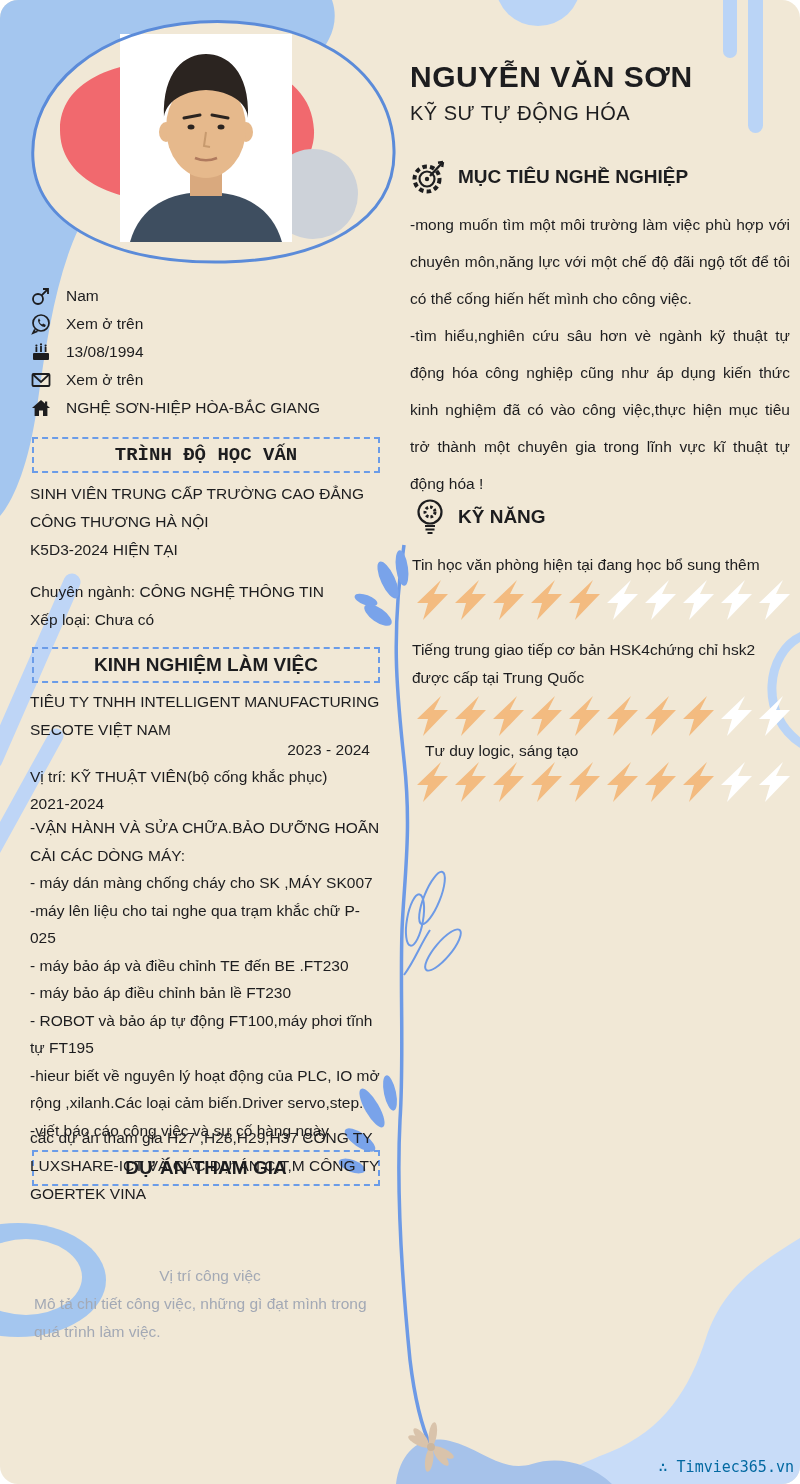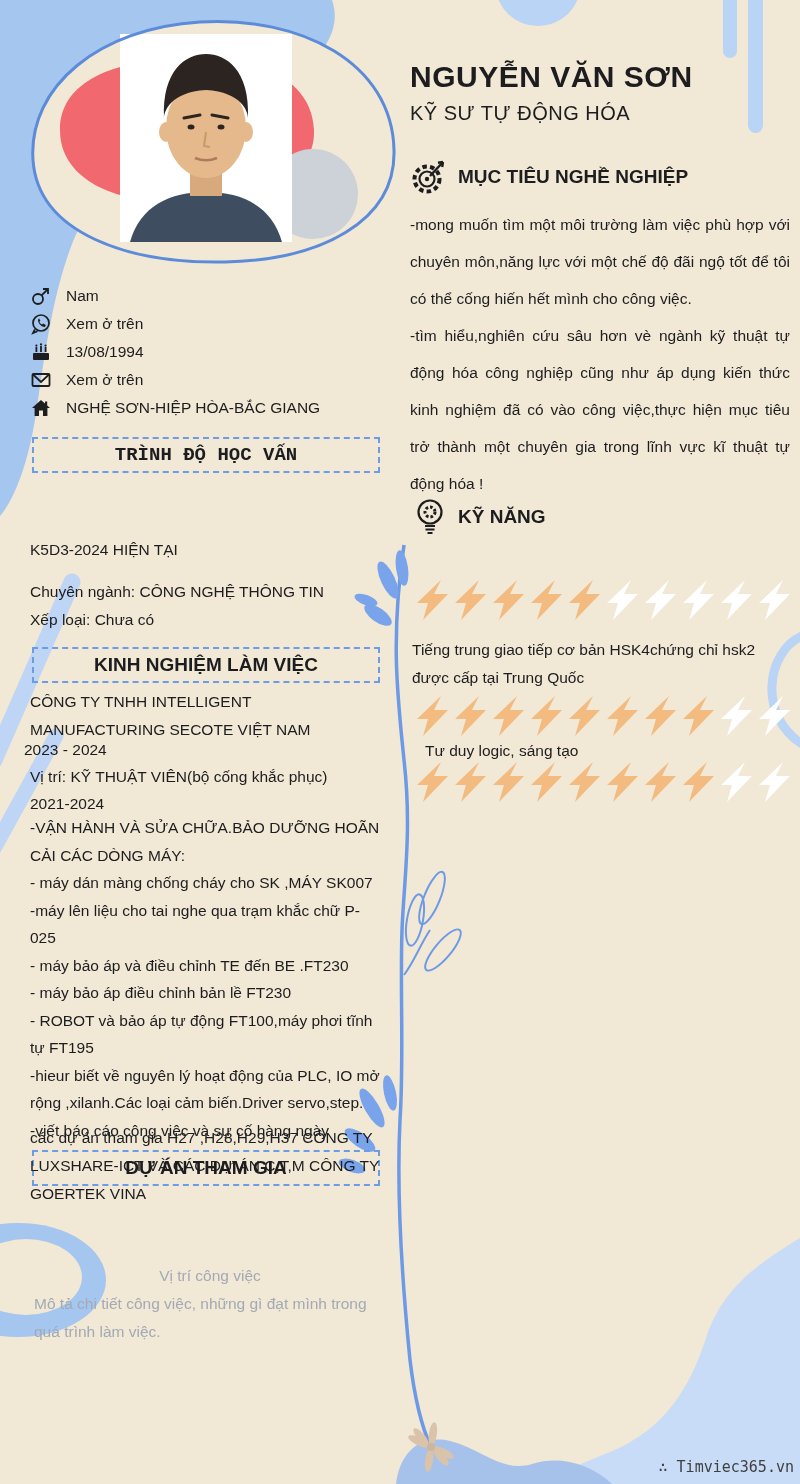--- a/index.html
+++ b/index.html
@@ -1,20 +1,21 @@
 <!DOCTYPE html>
 <html><head>
 <meta charset="utf-8">
 <style>
   html,body{margin:0;padding:0;background:#ffffff;}
   .page{
     position:relative;width:800px;height:1484px;overflow:hidden;
     background:#f1e8d6;
     font-family:"Liberation Sans","DejaVu Sans",sans-serif;
     color:#1d1d1f;
+    border-radius:18px;
   }
   .abs{position:absolute;}
   svg{display:block;}
 
   
   .name{left:410px;top:60px;font-size:30px;font-weight:bold;letter-spacing:.5px;}
   .job-title{left:410px;top:102px;font-size:20px;letter-spacing:.5px;}
 
   .sec-icon{width:38px;height:38px;}
   .obj-icon{left:410px;top:158px;}
@@ -51,32 +52,32 @@
   .exp-box{left:32px;top:647px;}
   .proj-box{left:32px;top:1136px;margin-top:14px;}
 
   .t15{font-size:15.5px;line-height:28px;}
   .edu-school{left:30px;top:480px;width:352px;}
   .edu-period{left:30px;top:536px;width:352px;}
   .edu-major{left:30px;top:578px;width:352px;}
   .edu-grade{left:30px;top:606px;width:352px;}
 
   .exp-company{left:30px;top:688px;width:352px;}
-  .exp-period{left:24px;top:736px;width:340px;text-align:left;}
+  .exp-period{left:30px;top:736px;width:340px;text-align:right;}
   .exp-position{left:30px;top:763px;width:352px;}
   .exp-subperiod{left:30px;top:790px;width:352px;}
   .exp-details{left:30px;top:814px;width:354px;font-size:15.5px;line-height:27.5px;white-space:pre-line;}
 
   .proj-desc{left:30px;top:1124px;width:352px;}
   .ph{color:#a3a9b5;}
   .ph1{left:34px;top:1262px;width:352px;text-align:center;}
   .ph2{left:34px;top:1290px;width:352px;}
 
   .watermark{right:6px;bottom:8px;font-family:"DejaVu Sans Mono","Liberation Mono",monospace;
-             font-size:15px;color:#404040;z-index:5;}
+             font-size:15px;color:#0369a1;z-index:5;}
 
   .z0{z-index:0;} .z1{z-index:1;} .z2{z-index:2;position:absolute;}
 </style>
 </head>
 <body>
 
 <div class="page">
 
   <svg class="abs z0" width="800" height="1484" viewBox="0 0 800 1484">
 
@@ -187,20 +188,21 @@
 
   <div class="abs z2 skill-icon">
     <svg class="sec-icon" viewBox="0 0 38 38" fill="none" stroke="#1d1d1f">
       <circle cx="19" cy="14" r="11.5" stroke-width="2.2"></circle>
       <circle cx="19" cy="14" r="5" stroke-width="3" stroke-dasharray="2.6 2"></circle>
       <path d="M14,28 L24,28 M14.5,31.5 L23.5,31.5 M16.5,35 L21.5,35" stroke-width="2.2"></path>
     </svg>
   </div>
   <div class="abs z2 skill-head">KỸ NĂNG</div>
 
+  <div class="abs z2 skill-label lbl1">Tin học văn phòng hiện tại đang học bổ sung thêm</div>
   <div class="abs z2 bolt-row row1">
       <svg class="bolt filled" viewBox="0 0 36 42">
         <polygon points="27,1 3,24 14,24 9,41 34,15 20,15"></polygon>
       </svg>
       <svg class="bolt filled" viewBox="0 0 36 42">
         <polygon points="27,1 3,24 14,24 9,41 34,15 20,15"></polygon>
       </svg>
       <svg class="bolt filled" viewBox="0 0 36 42">
         <polygon points="27,1 3,24 14,24 9,41 34,15 20,15"></polygon>
       </svg>
@@ -345,28 +347,29 @@
           <rect x="15" y="4.5" width="2.2" height="4"></rect>
         </svg>
       </span>
       <span class="tx">NGHỆ SƠN-HIỆP HÒA-BẮC GIANG</span>
     </div>
   </div>
 
   <div class="abs z2 dash-box edu-box">
     <span>TRÌNH ĐỘ HỌC VẤN</span>
   </div>
+  <div class="abs z2 t15 edu-school">SINH VIÊN TRUNG CẤP TRƯỜNG CAO ĐẲNG CÔNG THƯƠNG HÀ NỘI</div>
   <div class="abs z2 t15 edu-period">K5D3-2024 HIỆN TẠI</div>
   <div class="abs z2 t15 edu-major">Chuyên ngành: CÔNG NGHỆ THÔNG TIN</div>
   <div class="abs z2 t15 edu-grade">Xếp loại: Chưa có</div>
 
   <div class="abs z2 dash-box exp-box">
     <span>KINH NGHIỆM LÀM VIỆC</span>
   </div>
-  <div class="abs z2 t15 exp-company">CÔNG TY TNHH INTELLIGENT MANUFACTURING SECOTE VIỆT NAM</div>
+  <div class="abs z2 t15 exp-company">TIÊU TY TNHH INTELLIGENT MANUFACTURING SECOTE VIỆT NAM</div>
   <div class="abs z2 t15 exp-period">2023 - 2024</div>
   <div class="abs z2 t15 exp-position">Vị trí: KỸ THUẬT VIÊN(bộ cống khắc phục)</div>
   <div class="abs z2 t15 exp-subperiod">2021-2024</div>
   <div class="abs z2 exp-details">-VẬN HÀNH VÀ SỬA CHỮA.BẢO DƯỠNG HOÃN CẢI CÁC DÒNG MÁY:
 - máy dán màng chống cháy cho SK ,MÁY SK007
 -máy lên liệu cho tai nghe qua trạm khắc chữ P-025
 - máy bảo áp và điều chỉnh TE đến BE .FT230
 - máy bảo áp điều chỉnh bản lề FT230
 - ROBOT và bảo áp tự động FT100,máy phơi tĩnh tự FT195
 -hieur biết về nguyên lý hoạt động của PLC, IO mở rộng ,xilanh.Các loại cảm biến.Driver servo,step.

